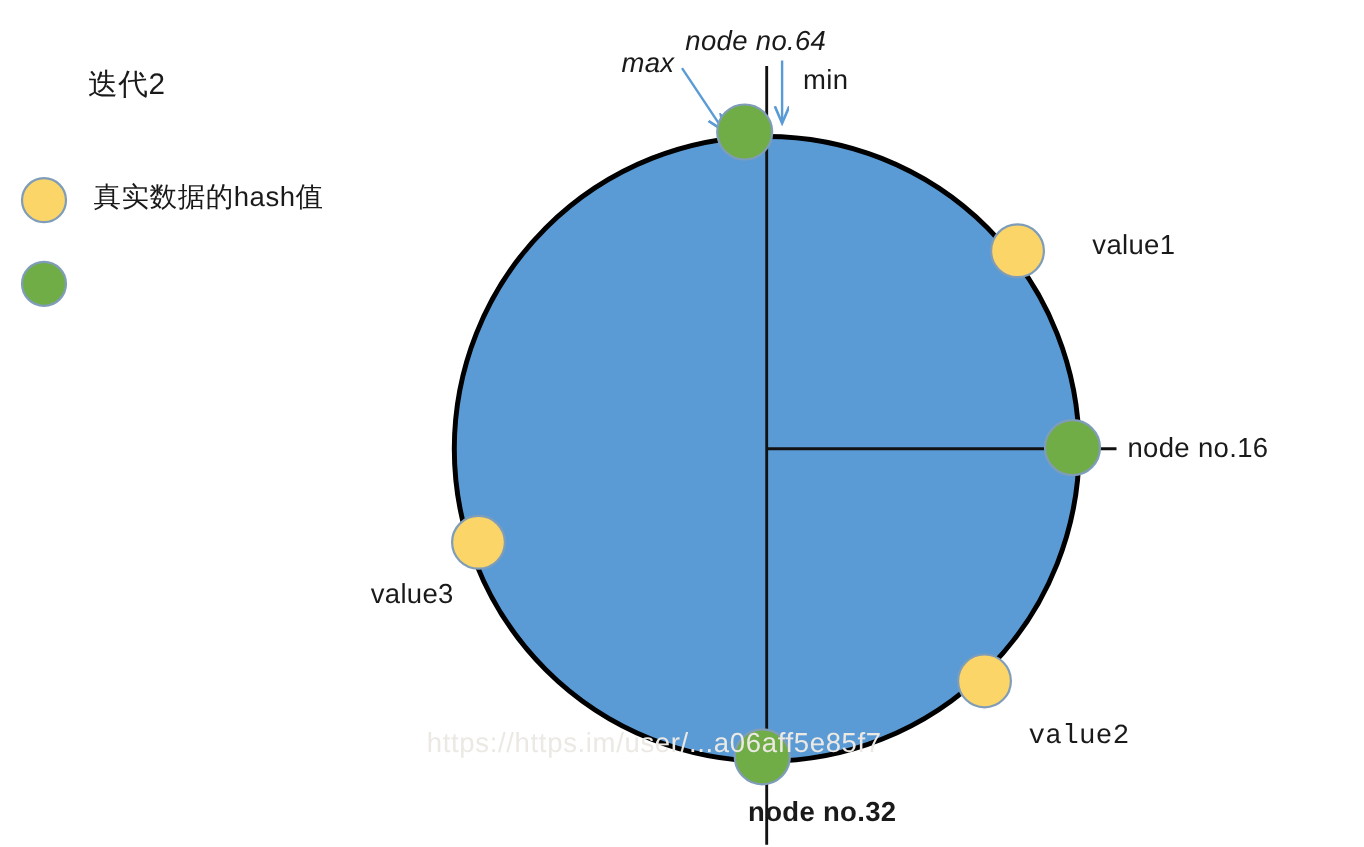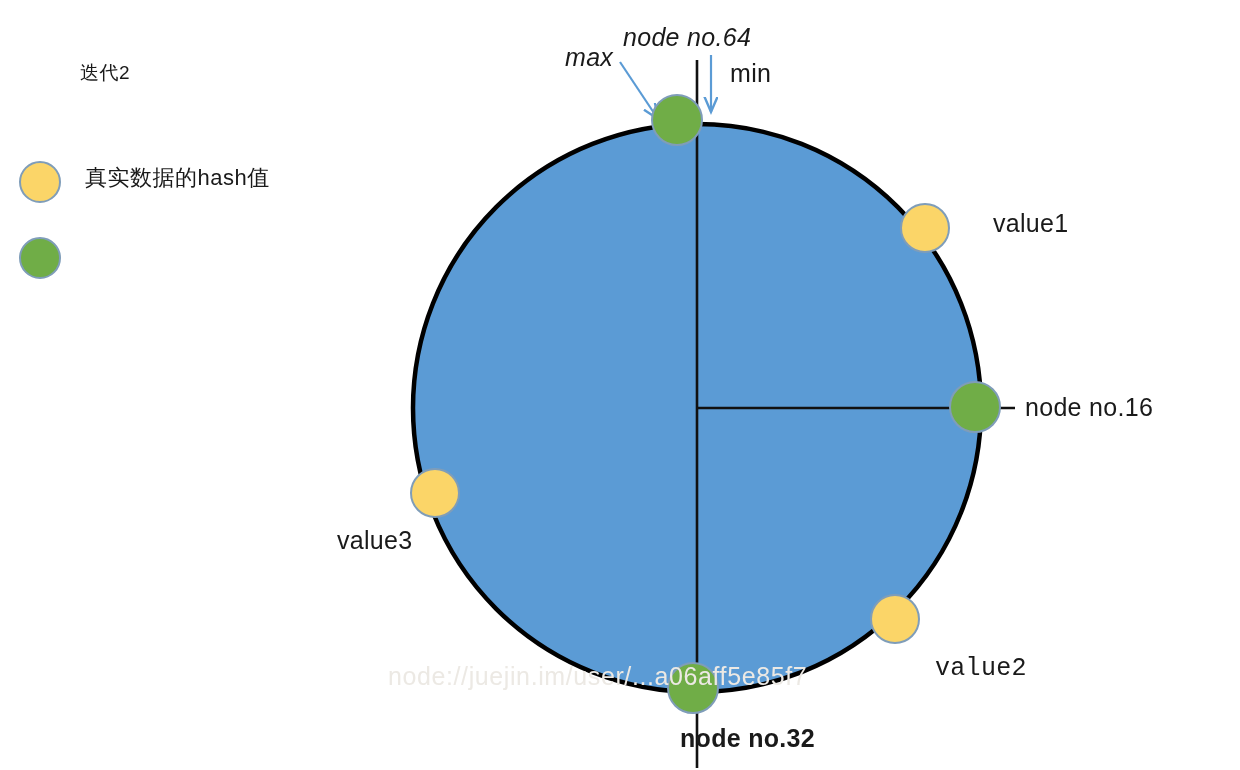--- a/index.html
+++ b/index.html
@@ -29,25 +29,25 @@
     height: 770px;
     display: block;
   }
   .txt {
     position: absolute;
     white-space: nowrap;
     line-height: 1;
     color: #1a1a1a;
   }
   .title-text {
-    font-size: 19px;
+    font-size: 27px;
     letter-spacing: 0.5px;
   }
   .legend-label {
-    font-size: 22px;
+    font-size: 25px;
     letter-spacing: 0.5px;
   }
   .ring-label {
     font-size: 25px;
     letter-spacing: 0.3px;
   }
   .watermark {
     position: absolute;
     font-size: 25px;
     color: #ece9e4;
@@ -83,21 +83,21 @@
 
     <circle cx="677" cy="120" r="25" fill="#70AD47" stroke="#7F9DB9" stroke-width="2"></circle>
     <circle cx="975" cy="407" r="25" fill="#70AD47" stroke="#7F9DB9" stroke-width="2"></circle>
     <circle cx="693" cy="688" r="25" fill="#70AD47" stroke="#7F9DB9" stroke-width="2"></circle>
 
     <circle cx="925" cy="228" r="24" fill="#FBD568" stroke="#7F9DB9" stroke-width="2"></circle>
     <circle cx="895" cy="619" r="24" fill="#FBD568" stroke="#7F9DB9" stroke-width="2"></circle>
     <circle cx="435" cy="493" r="24" fill="#FBD568" stroke="#7F9DB9" stroke-width="2"></circle>
   </svg>
 
-  <div class="watermark" style="left:388px; top:662px;">node://juejin.im/user/...a06aff5e85f7</div>
+  <div class="watermark" style="left:388px; top:662px;">https://https.im/user/...a06aff5e85f7</div>
 
   <div class="txt title-text" style="left:80px; top:63px;">迭代2</div>
 
   <div class="txt legend-label" style="left:85px; top:167px;">真实数据的hash值</div>
 
   <div class="txt ring-label" style="left:565px; top:45px;font-style:italic;">max</div>
   <div class="txt ring-label" style="left:623px; top:25px;font-style:italic;">node no.64</div>
   <div class="txt ring-label" style="left:730px; top:61px;">min</div>
   <div class="txt ring-label" style="left: 993px; top: 211px;">value1</div>
   <div class="txt ring-label" style="left: 1025px; top: 395px;">node no.16</div>

